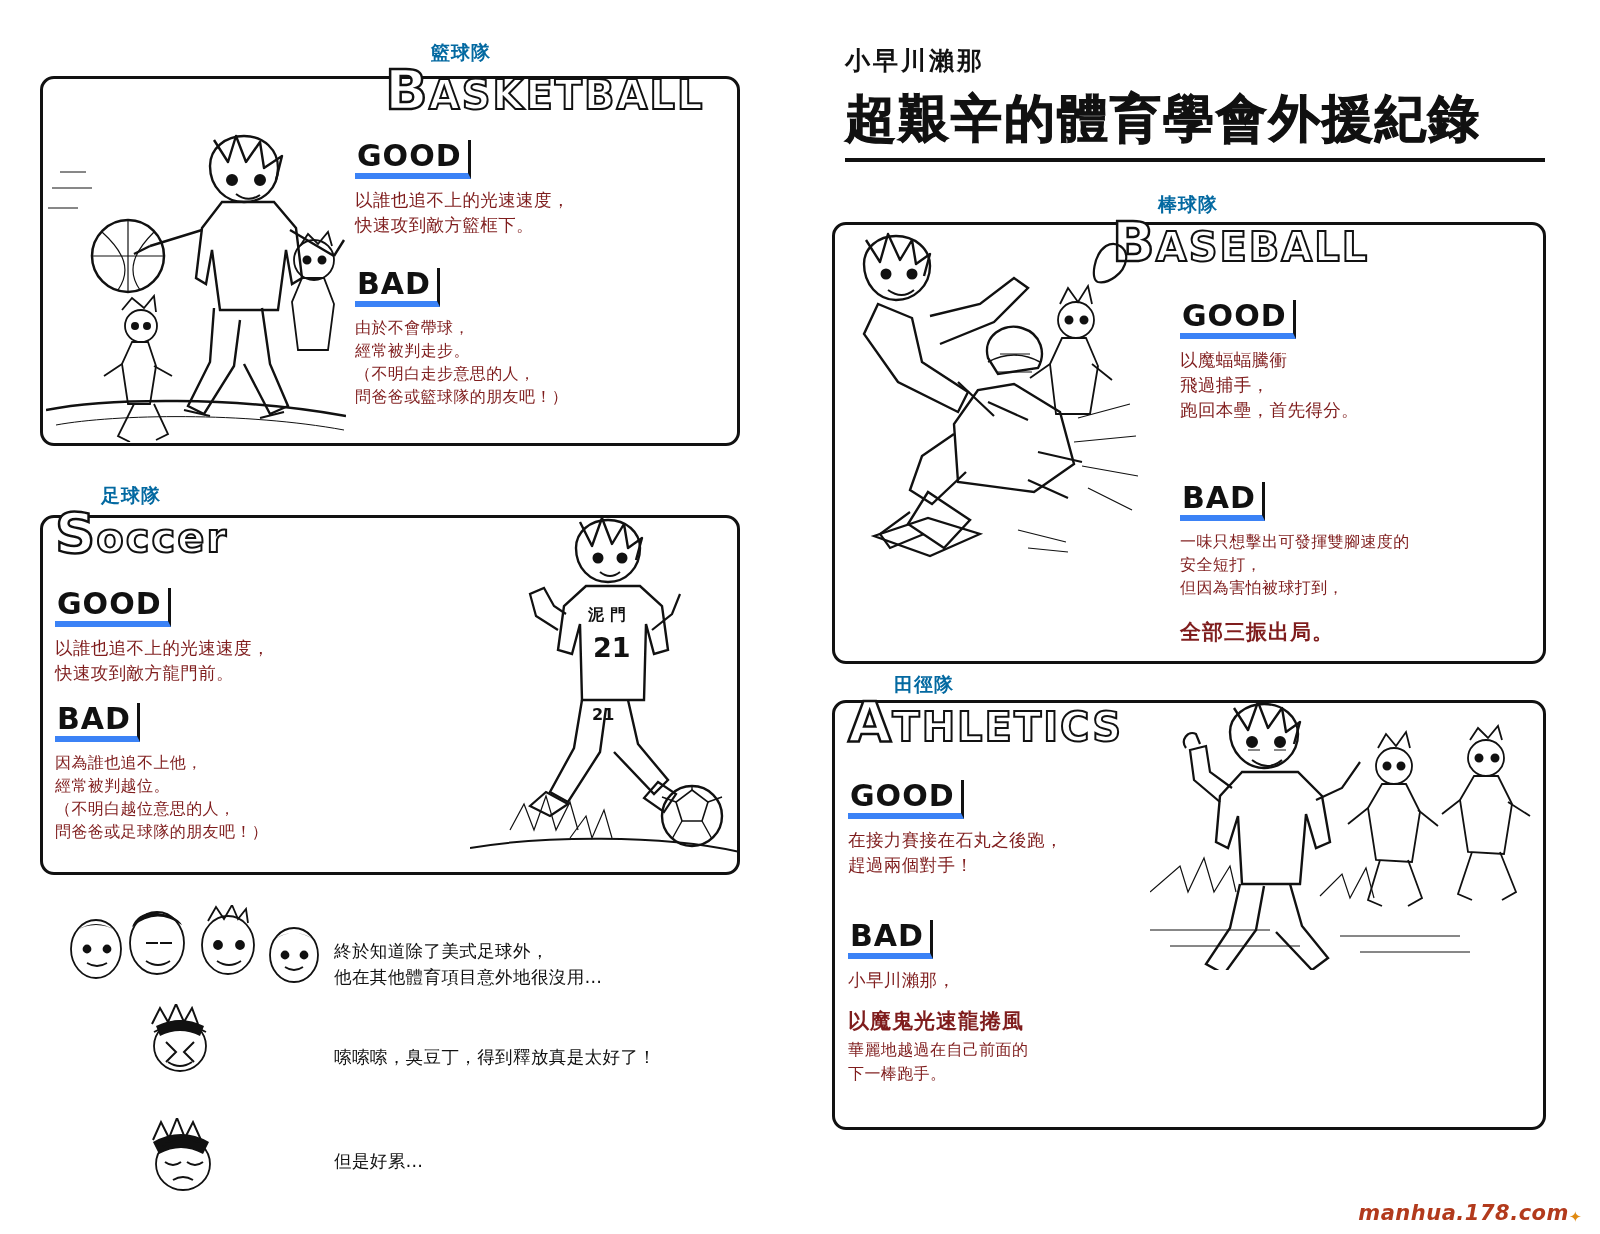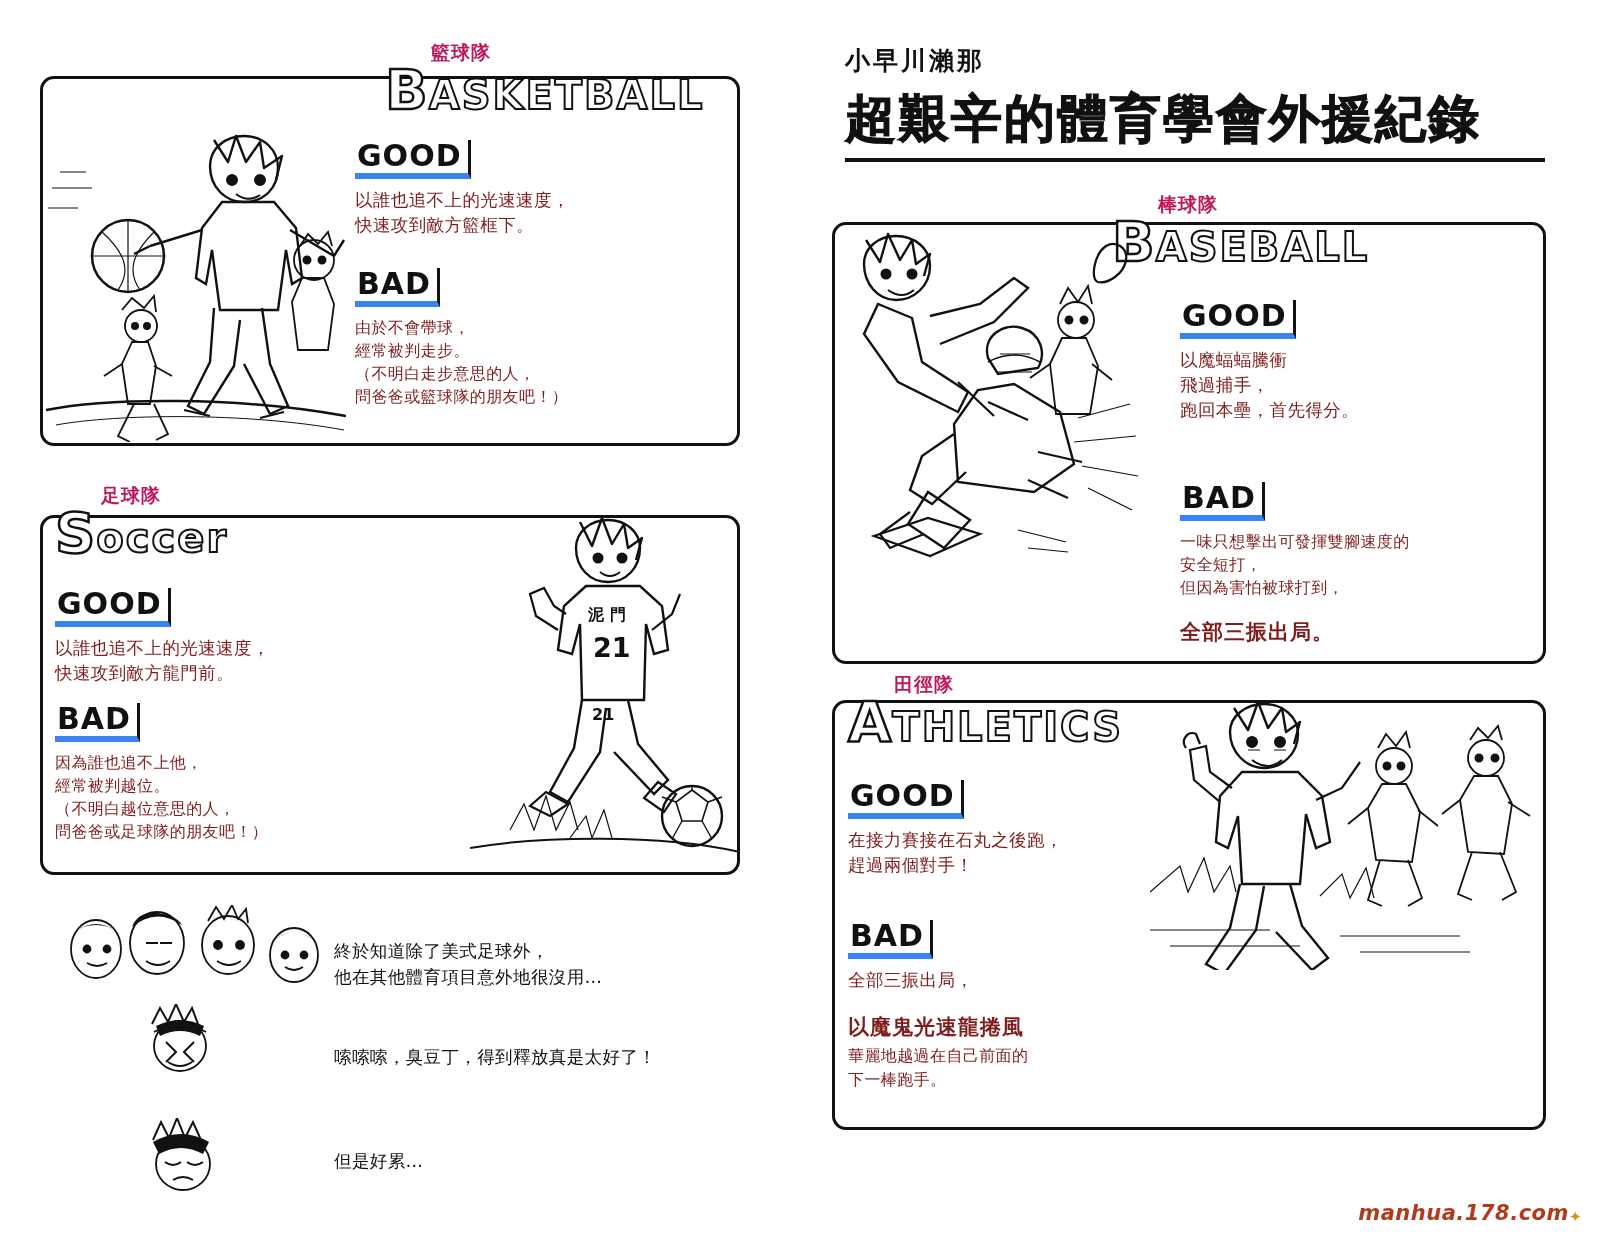--- a/index.html
+++ b/index.html
@@ -30,21 +30,21 @@
     position: absolute;
     white-space: nowrap;
   }
   .sport-head .cn {
     font-size: 19px;
     font-weight: bold;
     letter-spacing: 1px;
     display: block;
     margin-left: 46px;
     margin-bottom: -4px;
-    color: #be185d;
+    color: #0369a1;
   }
   .sport-head .en {
     display: block;
     font-family: "DejaVu Sans", sans-serif;
     font-weight: bold;
     letter-spacing: 1px;
     color: #fff;
     -webkit-text-stroke: 2px #111;
     line-height: 1;
   }
@@ -362,22 +362,22 @@
 </div>
 
 <div style="position:absolute;left:848px;top:780px;width:360px;">
   <span class="gb-label">GOOD</span>
   <div class="body-text">在接力賽接在石丸之後跑，
 趕過兩個對手！</div>
 </div>
 
 <div style="position:absolute;left:848px;top:920px;width:380px;">
   <span class="gb-label">BAD</span>
-  <div class="body-text">全部三振出局，</div>
-  <div class="body-text emph" style="margin-top:19px;">以魔鬼光速龍捲風</div>
+  <div class="body-text">小早川瀨那，</div>
+  <div class="body-text emph" style="margin-top:13px;">以魔鬼光速龍捲風</div>
   <div class="body-text small" style="margin-top:2px;">華麗地越過在自己前面的
 下一棒跑手。</div>
 </div>
 
 <div class="art" style="left:1150px;top:680px;width:400px;height:290px;">
   <svg width="400" height="290" viewBox="0 0 400 290" fill="none" stroke="#111" stroke-width="2">
 
     <path d="M84 28 l14 22 10 -28 10 26 14 -20 4 24 14 -10 -6 22" stroke-width="2.4" stroke-linejoin="round"></path>
     <path d="M80 52 c0 -16 16 -28 34 -28 c18 0 34 12 34 30 c0 20 -16 34 -34 34 c-18 0 -34 -16 -34 -36z" stroke-width="2.4"></path>
     <circle cx="102" cy="62" r="5" fill="#111"></circle>

